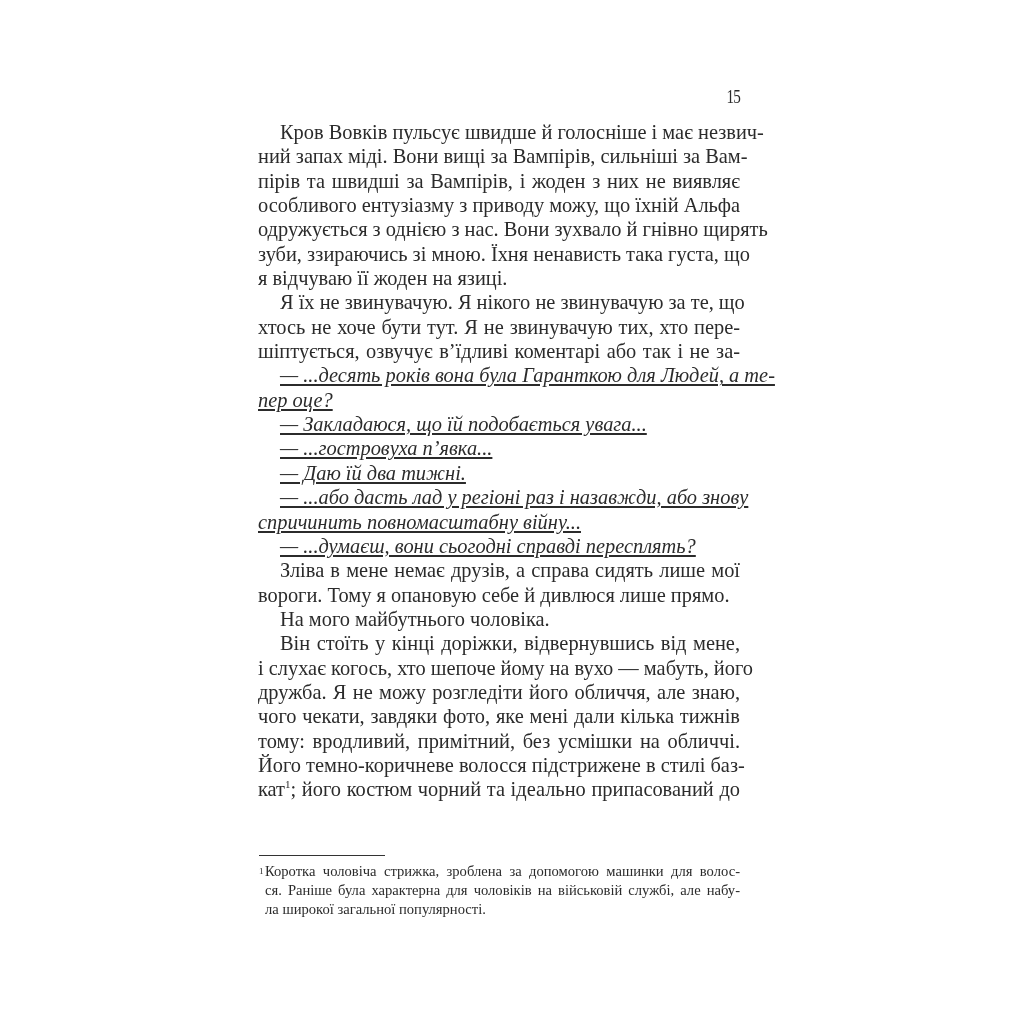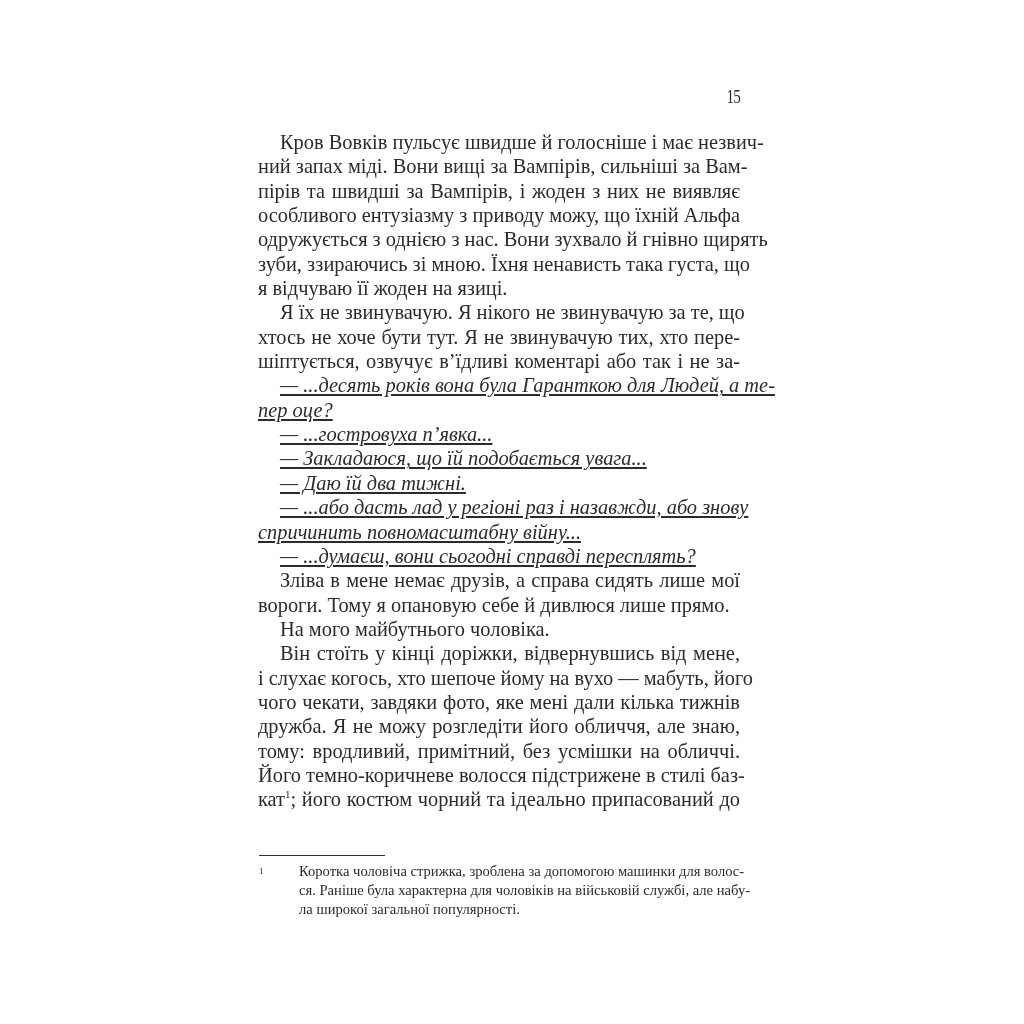--- a/index.html
+++ b/index.html
@@ -1,62 +1,62 @@
 <!DOCTYPE html>
 <html><head>
 <meta charset="utf-8">
 <style>
   html, body { margin:0; padding:0; background:#ffffff; }
   body { width:1024px; height:1024px; position:relative; overflow:hidden;
          font-family:"Liberation Serif", "DejaVu Serif", serif; color:#2b2b2b; }
   .page-number { position:absolute; top:86px; left:716px; width:24px; text-align:right;
          font-size:19px; letter-spacing:-1px; transform:scaleX(0.8); transform-origin:right; }
-  .text-block { position:absolute; left:258px; top:130px; width:482px;
+  .text-block { position:absolute; left:258px; top:120px; width:482px;
          font-size:20.4px; line-height:24.35px; text-align:justify; }
   .line { display:block; text-align:justify; text-align-last:justify; white-space:nowrap; }
   .line.last { text-align-last:left; }
   .line.ind { padding-left:22px; }
   .it { font-style:italic;text-decoration:underline; }
   .footnote-rule { position:absolute; left:259px; top:855px; width:126px; height:1px; background:#333; }
   .footnote { position:absolute; left:259px; top:862px; width:481px; font-size:14.6px; line-height:19.2px; }
   .fn-mark { position:absolute; left:0; top:0; font-size:9px; }
-  .fn-body { margin-left:40px; }
+  .fn-body { margin-left:6px; }
   sup { font-size:11px; line-height:0; vertical-align:super; }
 </style>
 </head>
 <body>
 
 <div class="page-number">15</div>
 
 <div class="text-block" id="body-text">
     <span class="line ind">Кров Вовків пульсує швидше й голосніше і має незвич-</span>
     <span class="line">ний запах міді. Вони вищі за Вампірів, сильніші за Вам-</span>
     <span class="line">пірів та швидші за Вампірів, і жоден з них не виявляє</span>
     <span class="line">особливого ентузіазму з приводу можу, що їхній Альфа</span>
     <span class="line">одружується з однією з нас. Вони зухвало й гнівно щирять</span>
     <span class="line">зуби, ззираючись зі мною. Їхня ненависть така густа, що</span>
     <span class="line last">я відчуваю її жоден на язиці.</span>
     <span class="line ind">Я їх не звинувачую. Я нікого не звинувачую за те, що</span>
     <span class="line">хтось не хоче бути тут. Я не звинувачую тих, хто пере-</span>
     <span class="line">шіптується, озвучує в’їдливі коментарі або так і не за-</span>
     <span class="line ind it">— ...десять років вона була Гаранткою для Людей, а те-</span>
     <span class="line it last">пер оце?</span>
+    <span class="line ind it last">— Закладаюся, що їй подобається увага...</span>
     <span class="line ind it last">— ...гостровуха п’явка...</span>
-    <span class="line ind it last">— Закладаюся, що їй подобається увага...</span>
     <span class="line ind it last">— Даю їй два тижні.</span>
     <span class="line ind it">— ...або дасть лад у регіоні раз і назавжди, або знову</span>
     <span class="line it last">спричинить повномасштабну війну...</span>
     <span class="line ind it last">— ...думаєш, вони сьогодні справді пересплять?</span>
     <span class="line ind">Зліва в мене немає друзів, а справа сидять лише мої</span>
     <span class="line last">вороги. Тому я опановую себе й дивлюся лише прямо.</span>
     <span class="line ind last">На мого майбутнього чоловіка.</span>
     <span class="line ind">Він стоїть у кінці доріжки, відвернувшись від мене,</span>
     <span class="line">і слухає когось, хто шепоче йому на вухо — мабуть, його</span>
+    <span class="line">дружба. Я не можу розгледіти його обличчя, але знаю,</span>
     <span class="line">чого чекати, завдяки фото, яке мені дали кілька тижнів</span>
-    <span class="line">дружба. Я не можу розгледіти його обличчя, але знаю,</span>
     <span class="line">тому: вродливий, примітний, без усмішки на обличчі.</span>
     <span class="line">Його темно-коричневе волосся підстрижене в стилі баз-</span>
     <span class="line"><span>кат</span><sup>1</sup><span>; його костюм чорний та ідеально припасований до</span></span>
   </div>
 
 <div class="footnote-rule"></div>
 
 <div class="footnote">
   <span class="fn-mark">1</span>
   <div class="fn-body">

